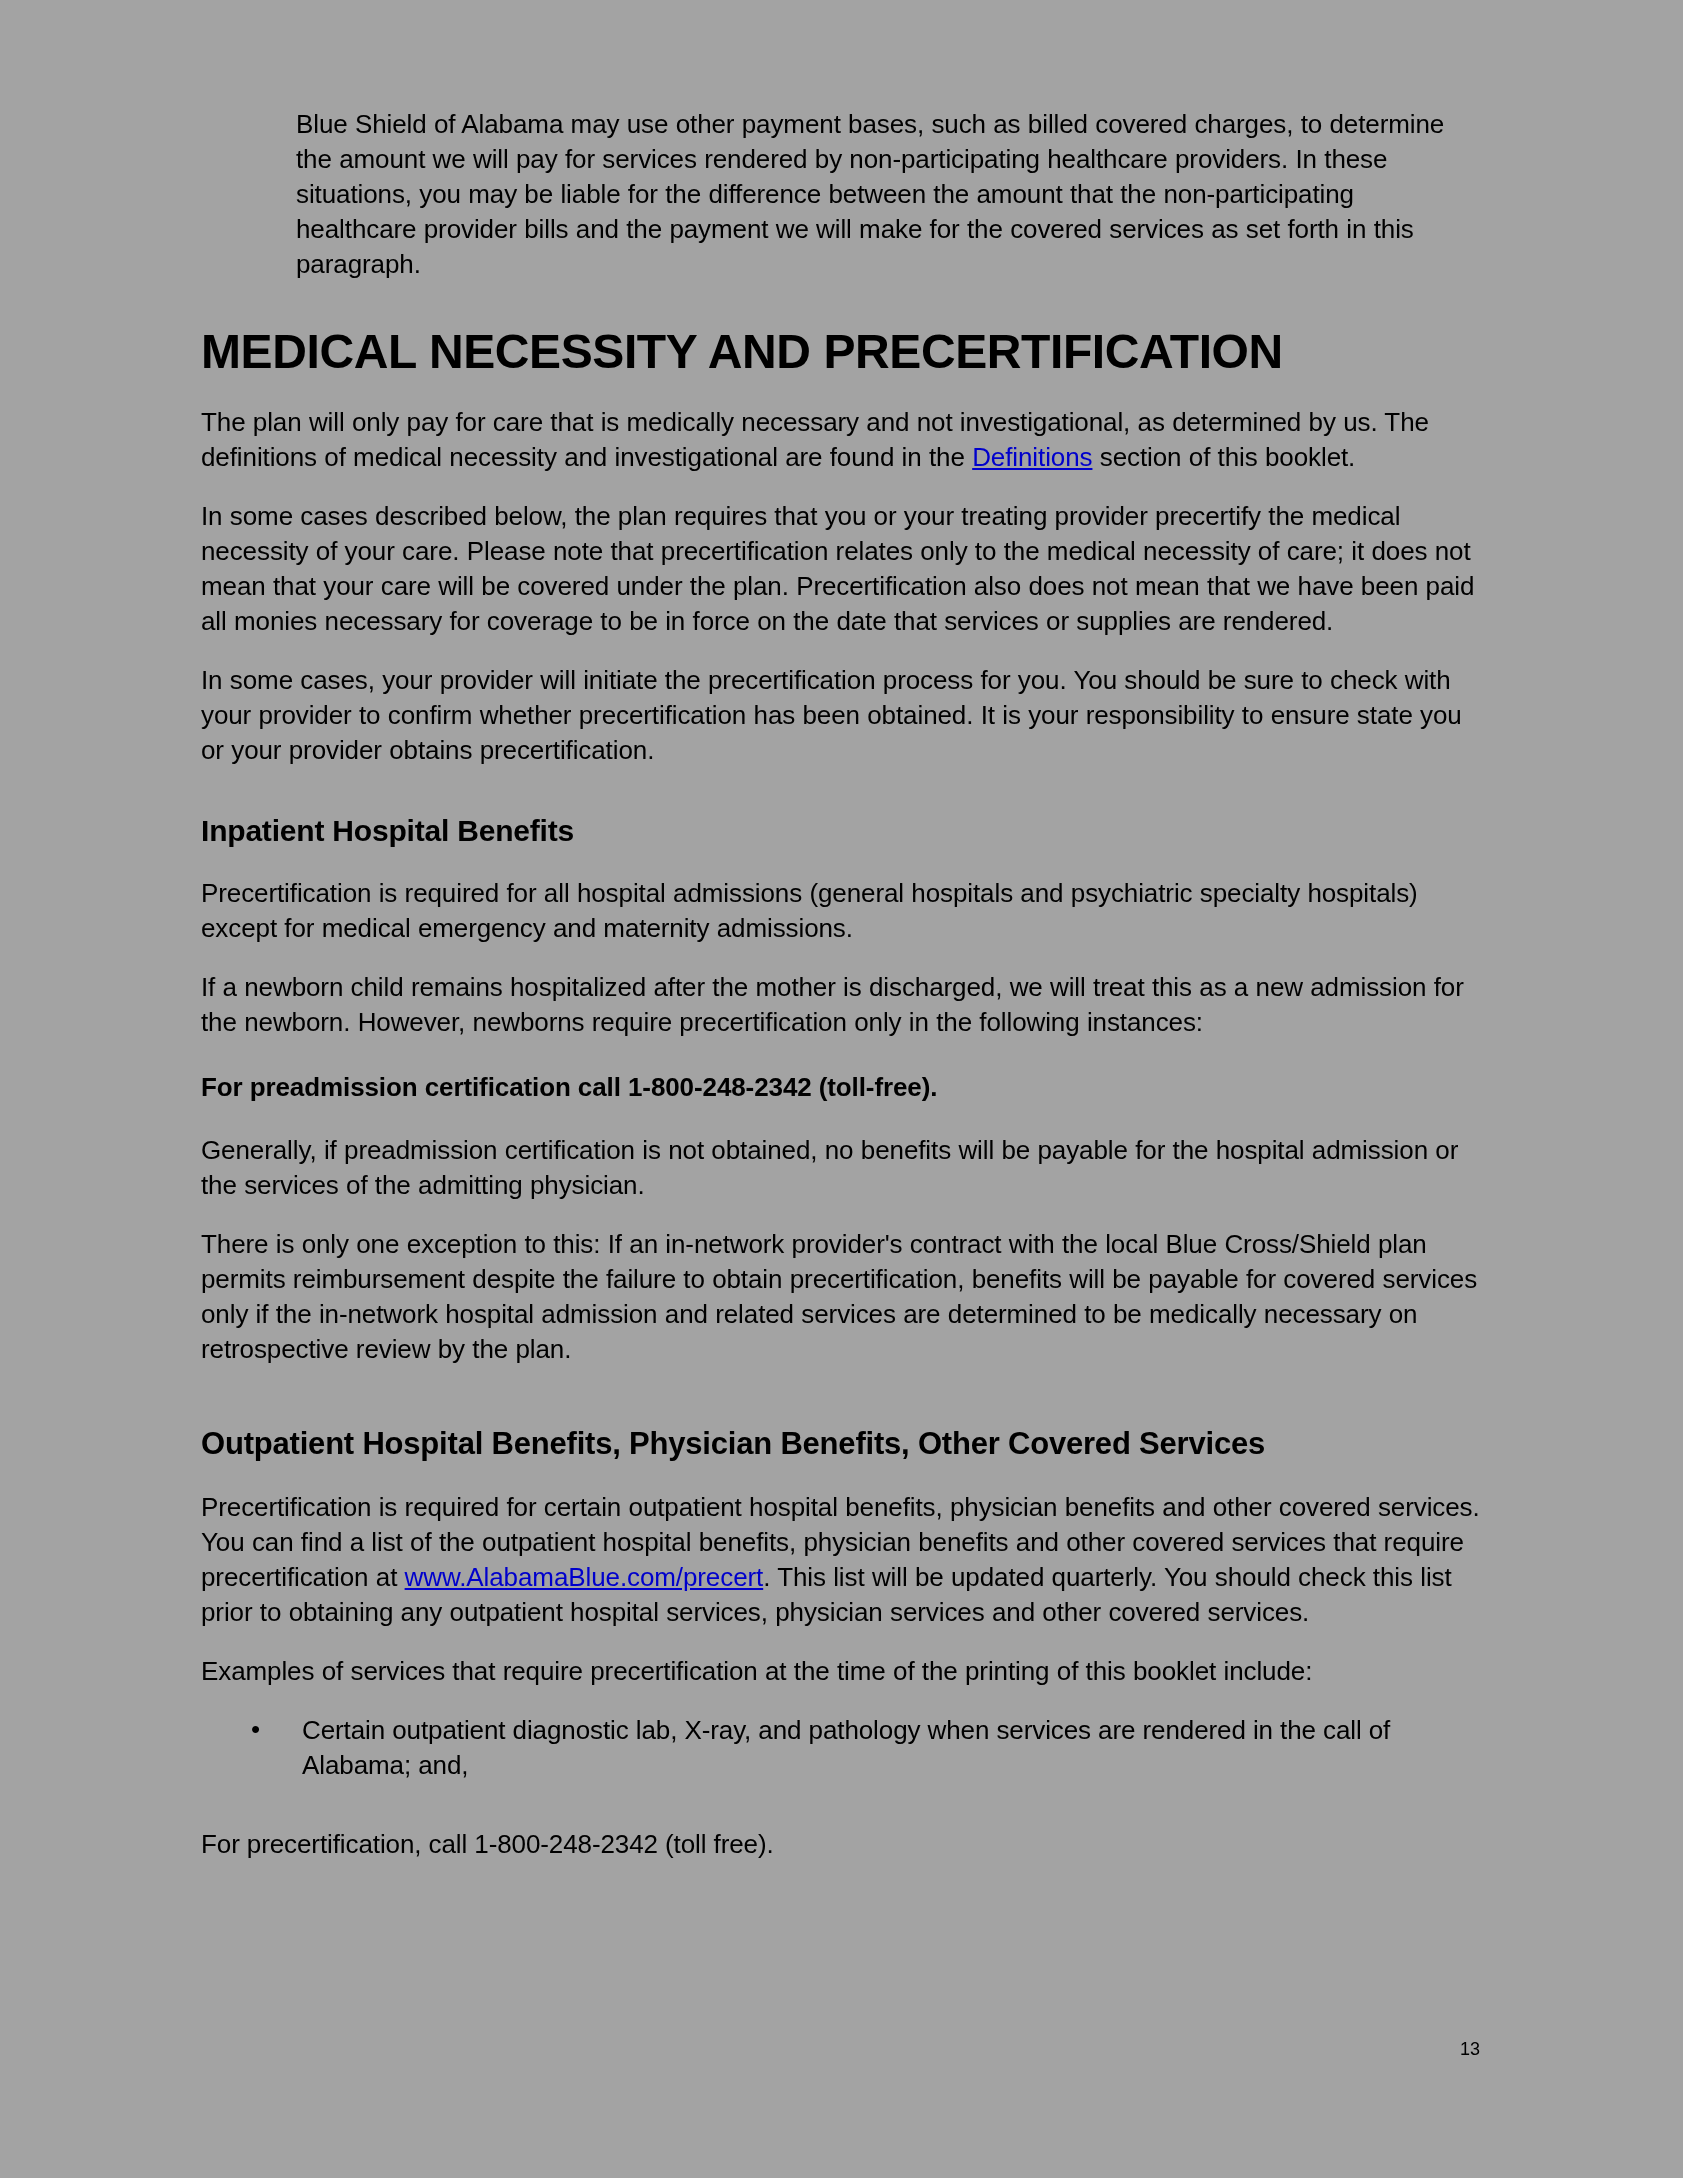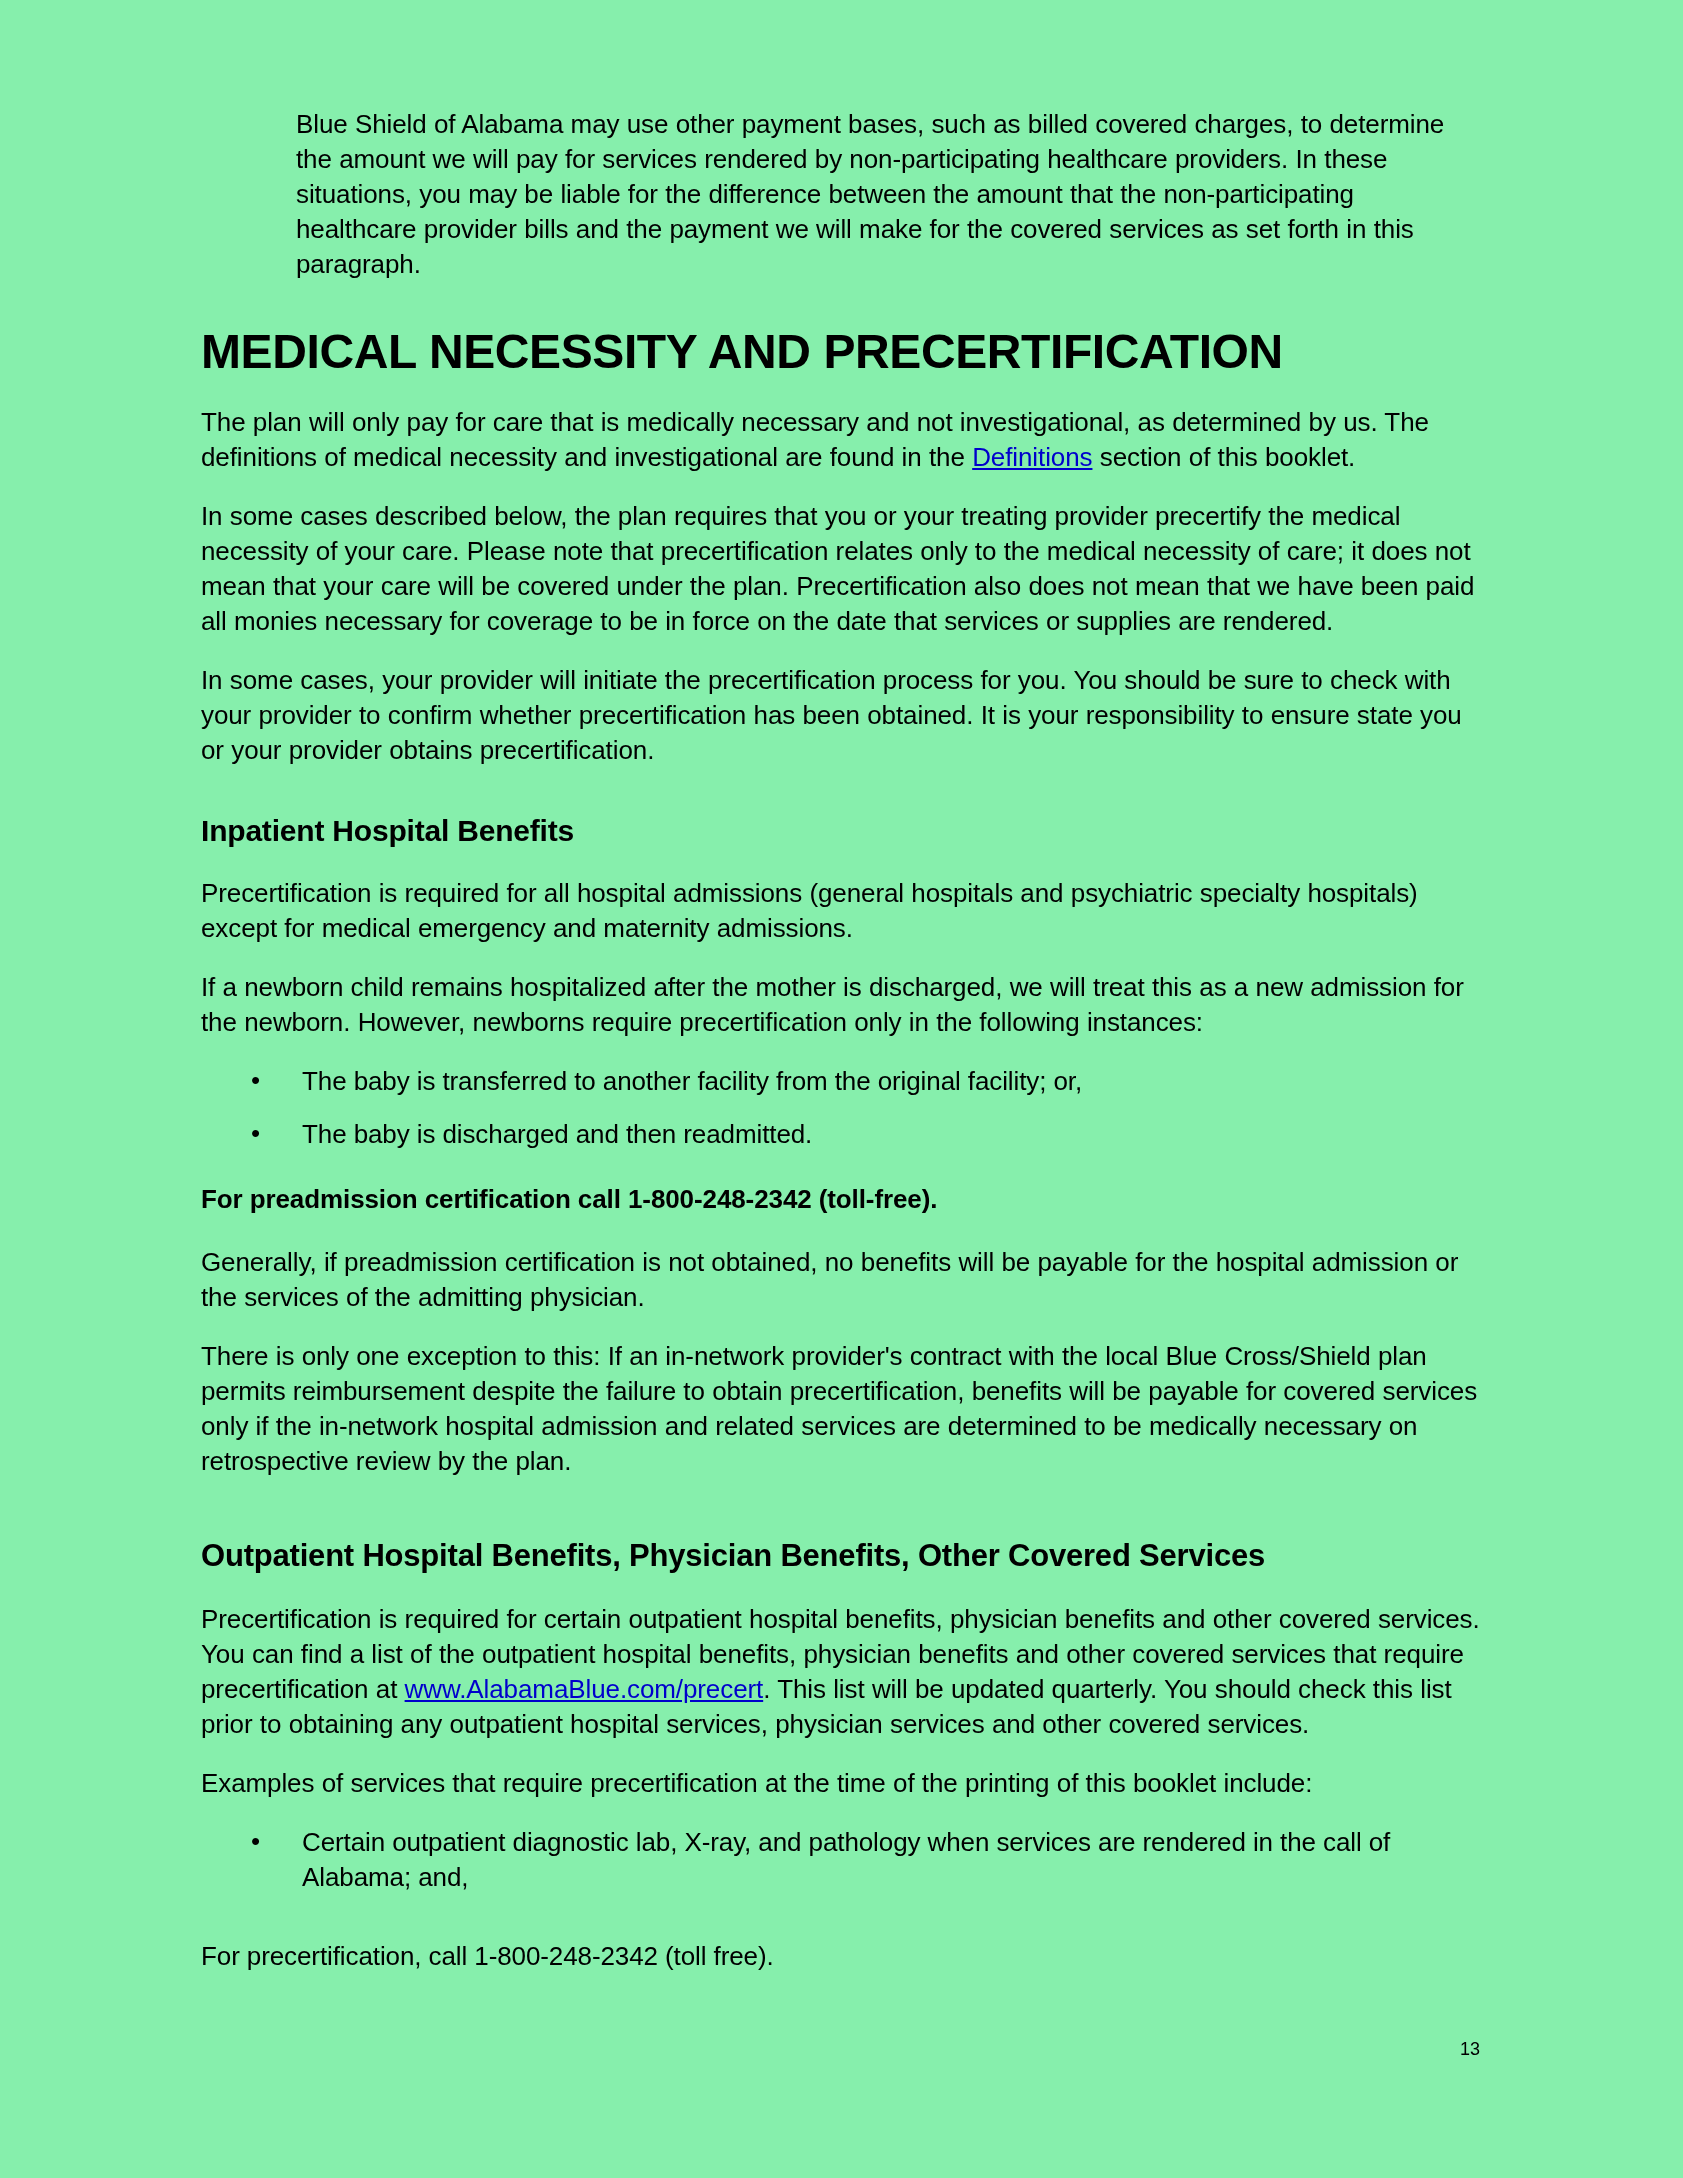--- a/index.html
+++ b/index.html
@@ -12,21 +12,21 @@
     height: 2178px;
     font-family: "Liberation Sans", sans-serif;
     color: #000000;
     -webkit-font-smoothing: none;
   }
   .page {
     position: relative;
     width: 1683px;
     height: 2178px;
     box-sizing: border-box;
-    background: #86efac;
+    background: #a3a3a3;
     overflow: hidden;
   }
   .content {
     position: absolute;
     left: 201px;
     top: 107px;
     width: 1279px;
   }
   p, h1, h2, li, div.line {
     margin: 0;
@@ -132,24 +132,20 @@
 
     <p class="body-text">In some cases, your provider will initiate the precertification process for you.   You should be sure to check with your provider to confirm whether precertification has been obtained.   It is your responsibility to ensure state you or your provider obtains precertification.</p>
 
     <h2 class="section-head">Inpatient Hospital Benefits</h2>
 
     <p class="body-text">Precertification is required for all hospital admissions (general hospitals and psychiatric specialty hospitals) except for medical emergency and maternity admissions.</p>
 
 
     <p class="body-text">If a newborn child remains hospitalized after the mother is discharged, we will treat this as a new admission for the newborn.   However, newborns require precertification only in the following instances:</p>
 
-    <ul class="bullets">
-      <li>The baby is transferred to another facility from the original facility; or,</li>
-      <li>The baby is discharged and then readmitted.</li>
-    </ul>
 
     <p class="centered-bold">For preadmission certification call 1-800-248-2342 (toll-free).</p>
 
     <p class="body-text">Generally, if preadmission certification is not obtained, no benefits will be payable for the hospital admission or the services of the admitting physician.</p>
 
     <p class="body-text">There is only one exception to this:   If an in-network provider's contract with the local Blue Cross/Shield plan permits reimbursement despite the failure to obtain precertification, benefits will be payable for covered services only if the in-network hospital admission and related services are determined to be medically necessary on retrospective review by the plan.</p>
 
     <h2 class="section-head-wide">Outpatient Hospital Benefits, Physician Benefits, Other Covered Services</h2>
 
     <p class="body-text"><span>Precertification is required for certain outpatient hospital benefits, physician benefits and other covered services.   You can find a list of the outpatient hospital benefits, physician benefits and other covered services that require precertification at </span><a class="doclink" href="#">www.AlabamaBlue.com/precert</a><span>.   This list will be updated quarterly. You should check this list prior to obtaining any outpatient hospital services, physician services and other covered services.</span></p>

